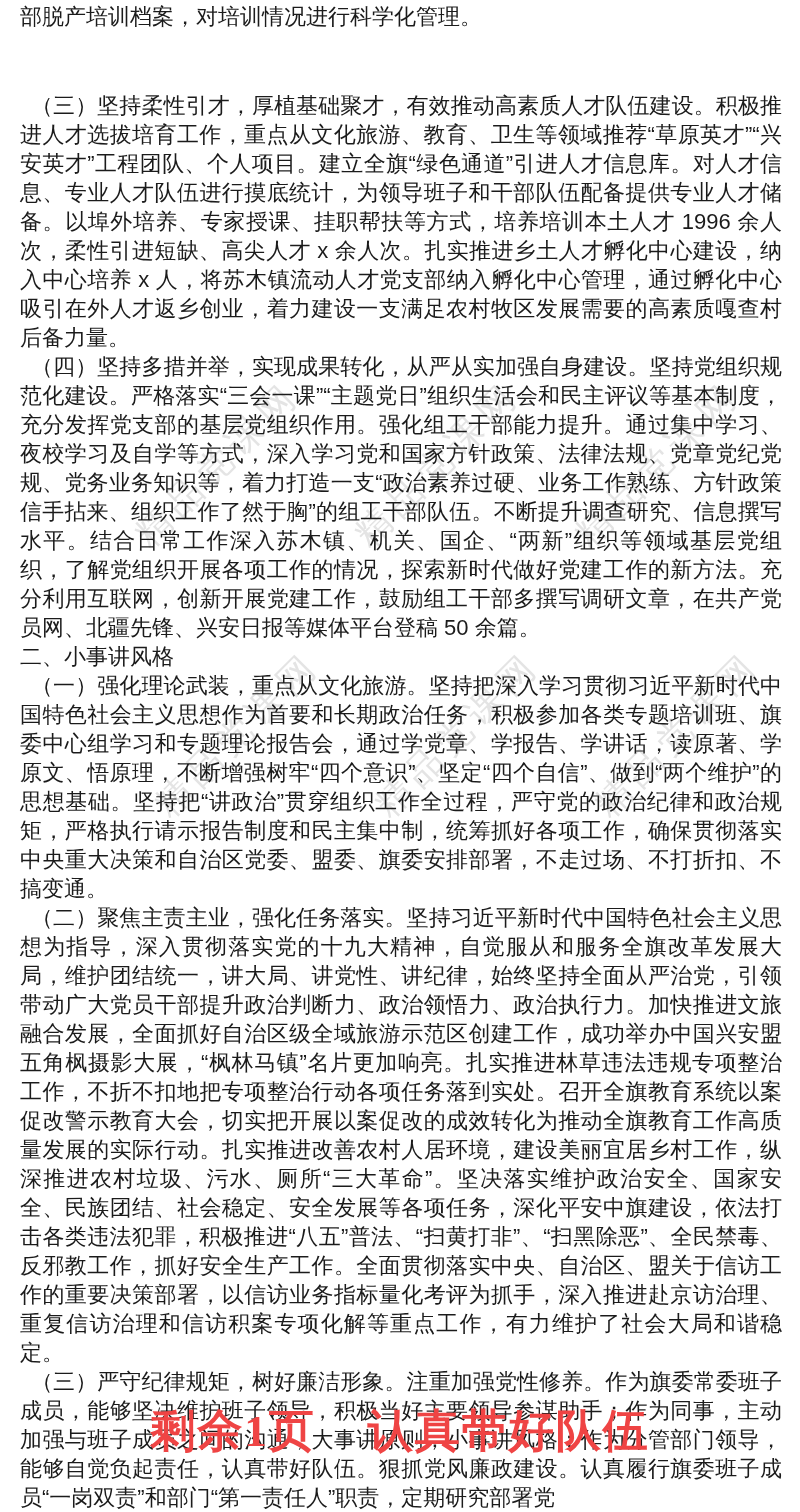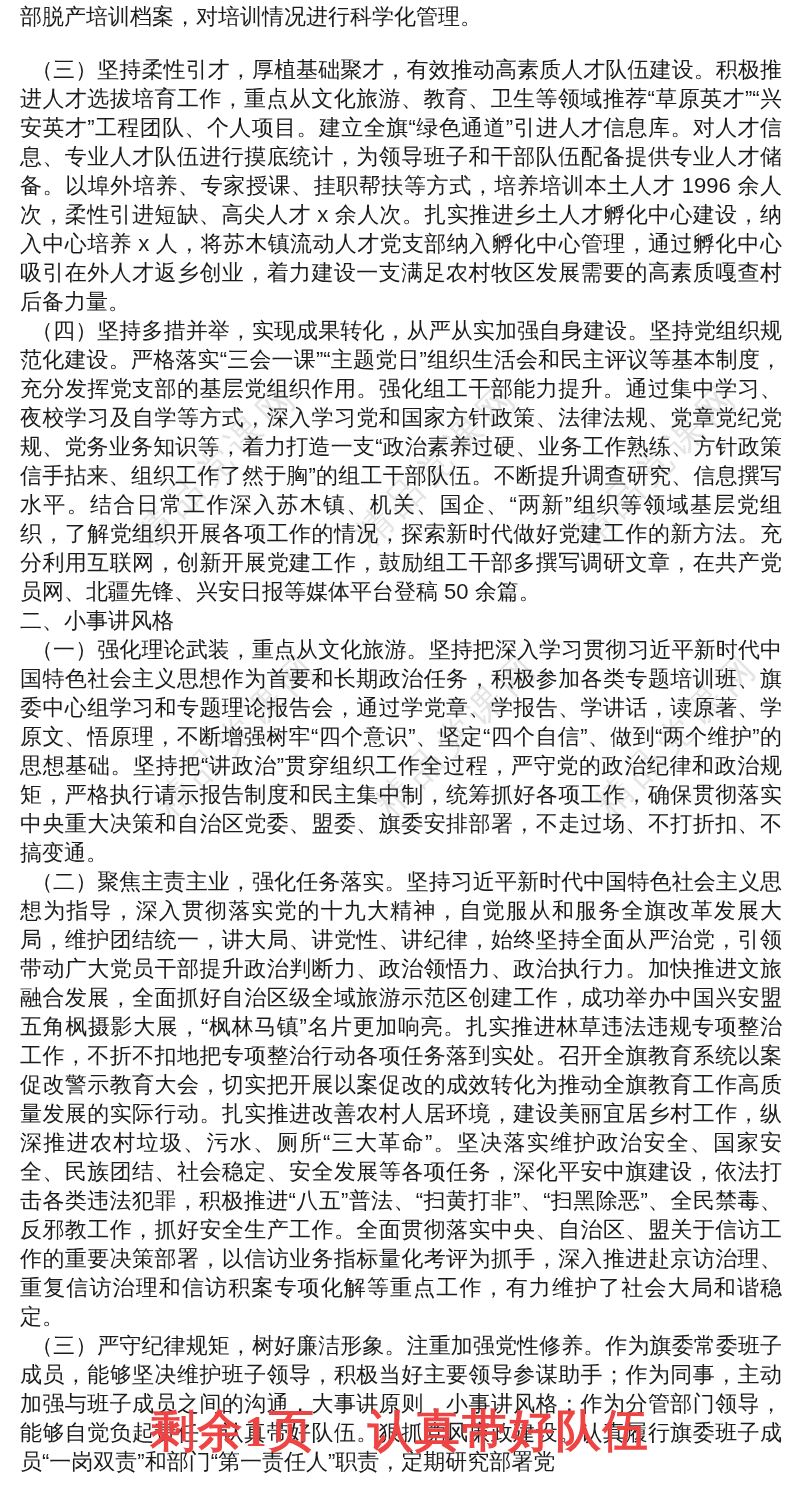--- a/index.html
+++ b/index.html
@@ -35,21 +35,21 @@
     left: 20px; right: 18px; top: 2px;
     z-index: 1;
     font-size: 22px;
     line-height: 29px;
     text-align: justify;
     text-justify: inter-character;
     word-break: break-all;
   }
   .doc p { margin: 0; }
   .doc p.indent { text-indent: 11px; }
-  .doc p.gap-after { margin-bottom: 24px; }
+  .doc p.gap-after { margin-bottom: 60px; }
   .doc p.heading { font-weight: normal; }
   
   .footer-banner {
     position: absolute;
     top: 1406px; left: 0;
     width: 100%;
     display: flex;
     justify-content: center;
     gap: 52px;
     z-index: 1;

